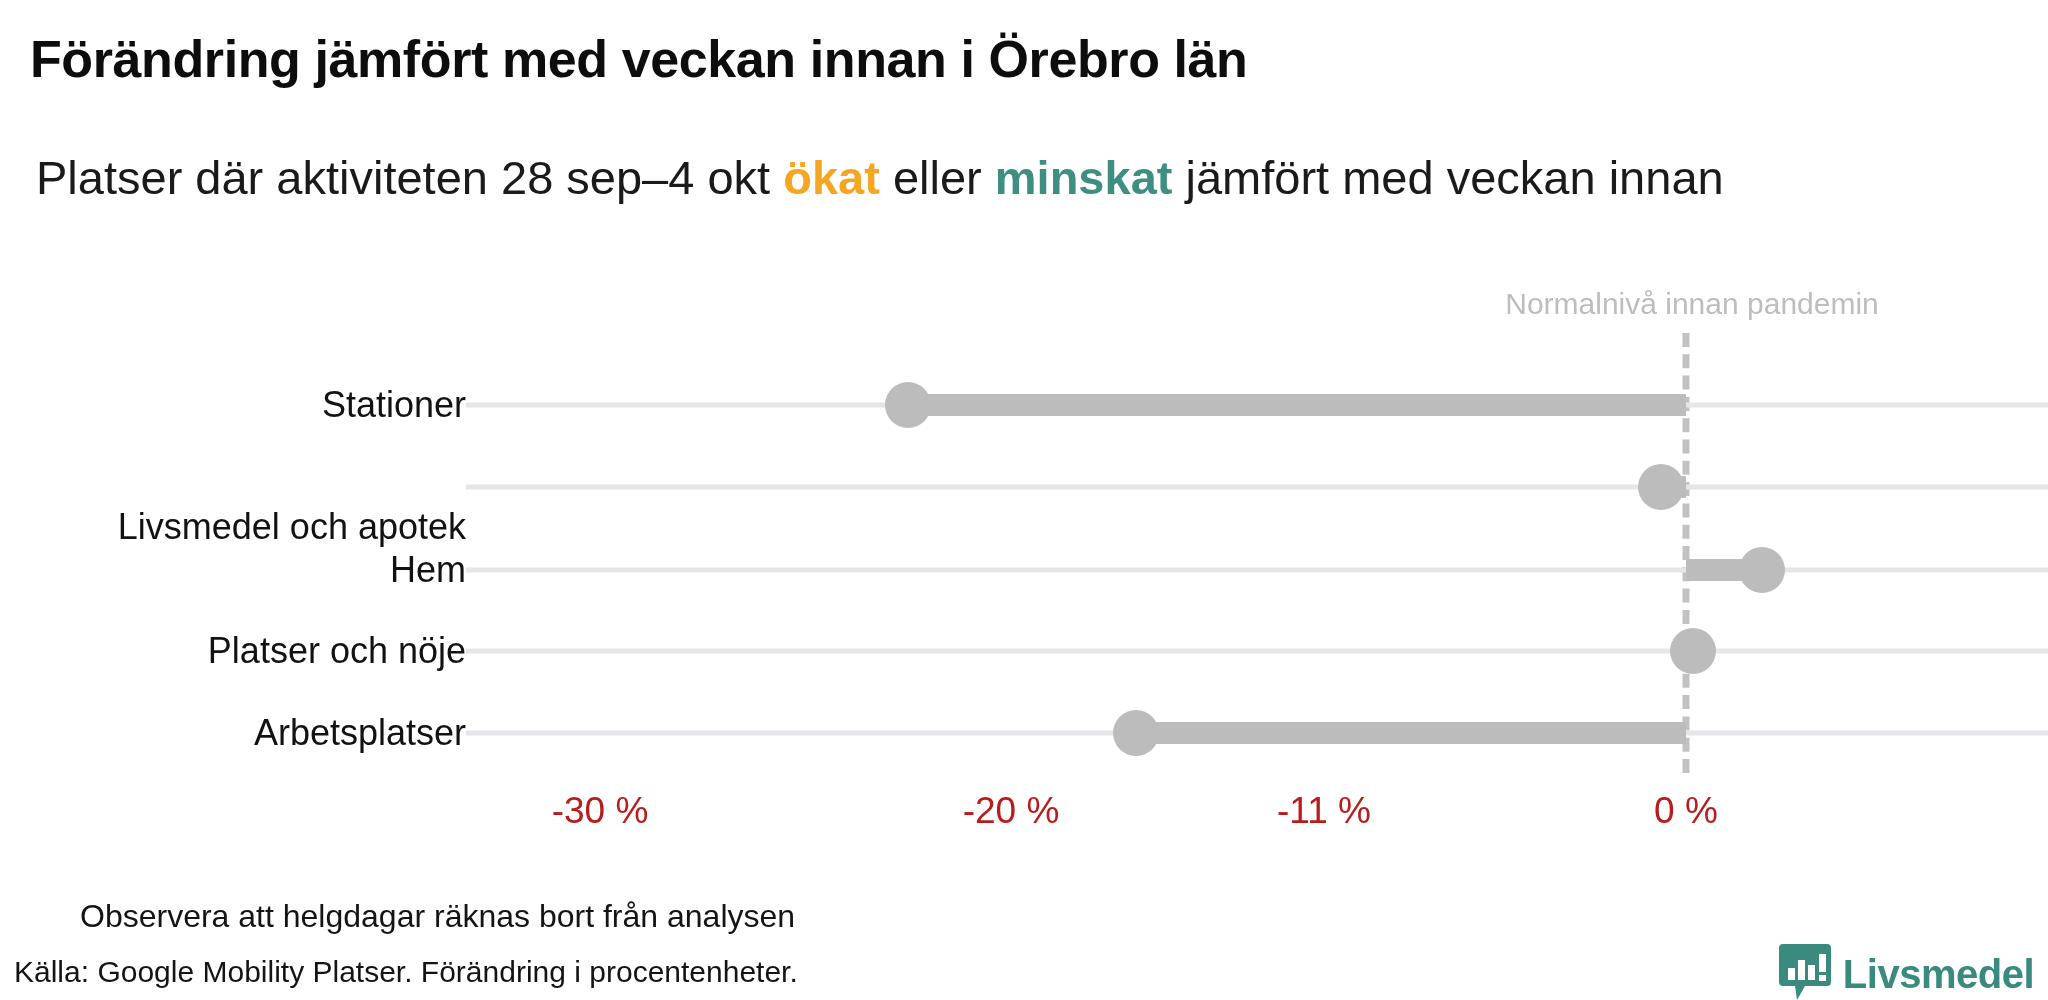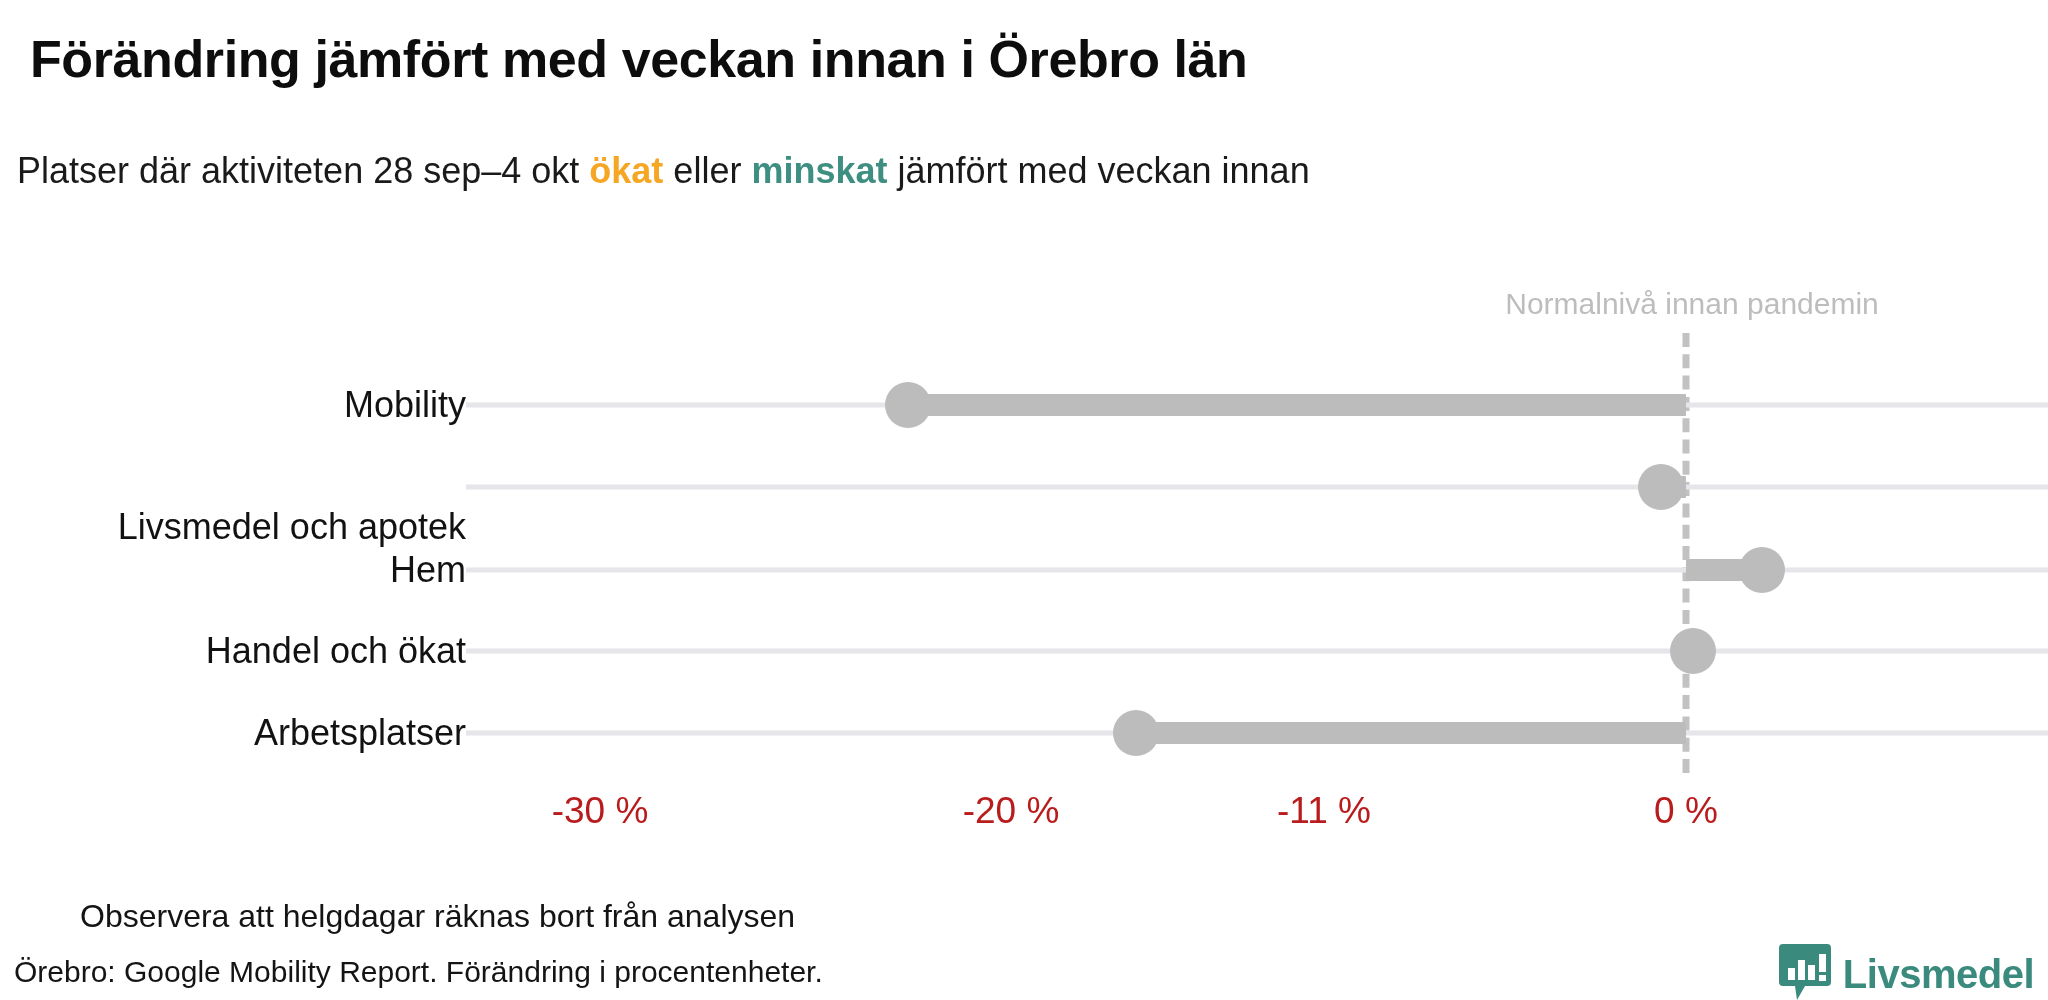--- a/index.html
+++ b/index.html
@@ -33,24 +33,24 @@
     font-size: 52px;
     font-weight: 700;
     letter-spacing: -0.4px;
     line-height: 1.12;
     color: #0d0d0d;
     white-space: nowrap;
     margin-top: 16px;
   }
   .subtitle {
     position: absolute;
-    left: 17px;
+    left: 36px;
     top: 148px;
     width: 1790px;
-    font-size: 36px;
+    font-size: 47px;
     font-weight: 400;
     line-height: 1.26;
     color: #1a1a1a;
   }
   .subtitle .up   { color: #f5a623; font-weight: 700; }
   .subtitle .down { color: #3e8f82; font-weight: 700; }
 
   
   #plot {
     position: absolute;
@@ -169,47 +169,47 @@
 <div id="stage">
 
   <div class="title">Förändring jämfört med veckan innan i Örebro län</div>
 
   <div class="subtitle"><span>Platser där aktiviteten 28 sep–4 okt </span><span class="up">ökat</span><span> eller </span><span class="down">minskat</span><span> jämfört med veckan innan</span></div>
 
   <div id="plot">
       <div class="zeroline" style="left: 1686px;"></div>
       <div class="zerolabel" style="left: 1692px;">Normalnivå innan pandemin</div>
       <div class="gridline" style="top: 405px;"></div>
-      <div class="row-label" style="top: 405px;">Mobility</div>
+      <div class="row-label" style="top: 405px;">Stationer</div>
       <div class="valuebar" style="left: 907.7px; width: 778.3px; top: 405px;"></div>
       <div class="dot" style="left: 907.7px; top: 405px;"></div>
       <div class="gridline" style="top: 487px;"></div>
       <div class="row-label" style="top: 487px; margin-top: 40px;">Livsmedel och apotek</div>
       <div class="valuebar" style="left: 1660.66px; width: 25.34px; top: 487px;"></div>
       <div class="dot" style="left: 1660.66px; top: 487px;"></div>
       <div class="gridline" style="top: 570px;"></div>
       <div class="row-label" style="top: 570px;">Hem</div>
       <div class="valuebar" style="left: 1686px; width: 76.02px; top: 570px;"></div>
       <div class="dot" style="left: 1762.02px; top: 570px;"></div>
       <div class="gridline" style="top: 651px;"></div>
-      <div class="row-label" style="top: 651px;">Handel och ökat</div>
+      <div class="row-label" style="top: 651px;">Platser och nöje</div>
       <div class="valuebar" style="left: 1686px; width: 7.24px; top: 651px;"></div>
       <div class="dot" style="left: 1693.24px; top: 651px;"></div>
       <div class="gridline" style="top: 733px;"></div>
       <div class="row-label" style="top: 733px;">Arbetsplatser</div>
       <div class="valuebar" style="left: 1135.76px; width: 550.24px; top: 733px;"></div>
       <div class="dot" style="left: 1135.76px; top: 733px;"></div>
       <div class="xtick" style="left: 600px;">-30 %</div>
       <div class="xtick" style="left: 1011px; text-align: center;">-20 %</div>
       <div class="xtick" style="left: 1324px;">-11 %</div>
       <div class="xtick" style="left: 1686px;">0 %</div>
     </div>
 
   <div class="note">Observera att helgdagar räknas bort från analysen</div>
-  <div class="source">Örebro: Google Mobility Report. Förändring i procentenheter.</div>
+  <div class="source">Källa: Google Mobility Platser. Förändring i procentenheter.</div>
 
   <div class="logo">
     <span class="logo-mark">
       <svg width="52" height="56" viewBox="0 0 52 56" xmlns="http://www.w3.org/2000/svg">
         <path d="M4 0 H48 A4 4 0 0 1 52 4 V38 A4 4 0 0 1 48 42 H26 L18 56 L16 42 H4 A4 4 0 0 1 0 38 V4 A4 4 0 0 1 4 0 Z" fill="#3a8a7d"></path>
         <rect x="9" y="24" width="7" height="12" fill="#ffffff"></rect>
         <rect x="19" y="16" width="7" height="20" fill="#ffffff"></rect>
         <rect x="29" y="21" width="7" height="15" fill="#ffffff"></rect>
         <rect x="40" y="10" width="7" height="18" fill="#ffffff"></rect>
         <rect x="40" y="31" width="7" height="6" fill="#ffffff"></rect>

